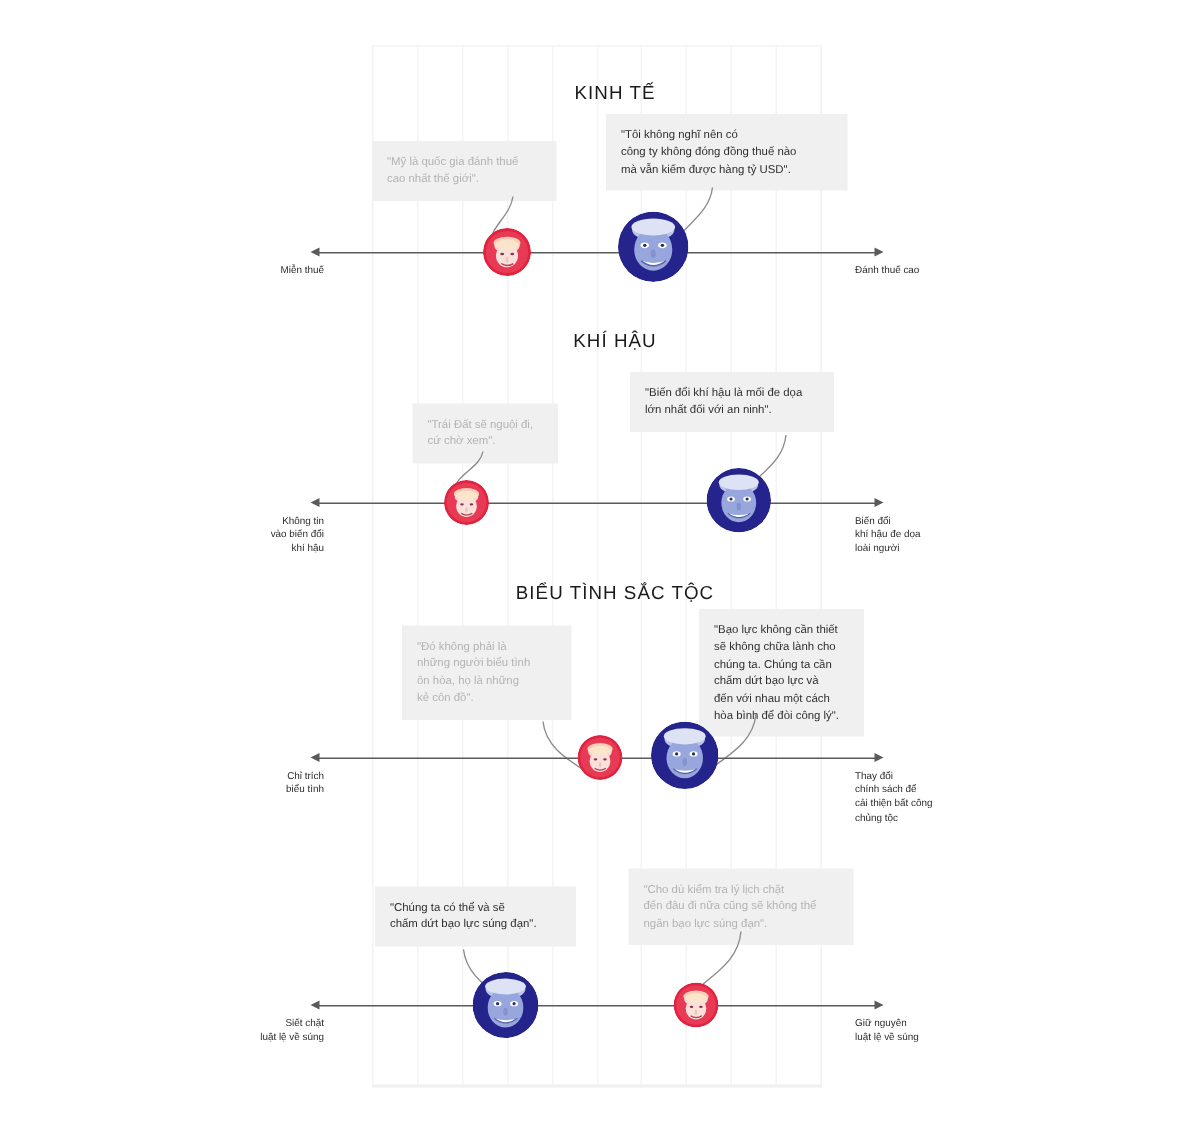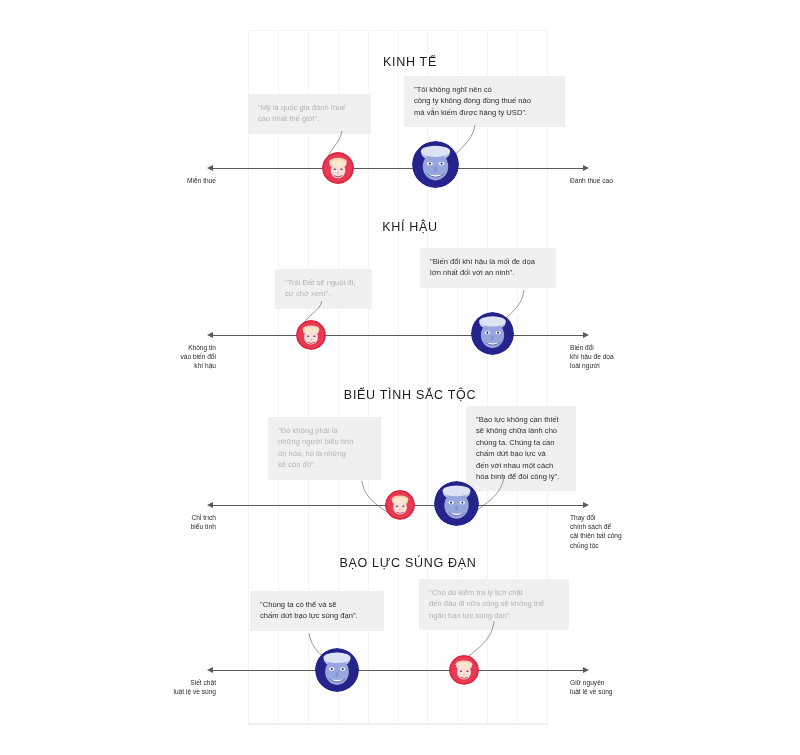--- a/index.html
+++ b/index.html
@@ -285,21 +285,20 @@
         <circle cx="38" cy="48" r="2.4" fill="#2b2b5e"></circle>
         <circle cx="63" cy="48" r="2.4" fill="#2b2b5e"></circle>
         <path d="M33,70 Q50,84 68,70 Q50,76 33,70 Z" fill="#ffffff"></path>
         <path d="M33,70 Q50,84 68,70" stroke="#5a63a8" stroke-width="2" fill="none"></path>
         <ellipse cx="50" cy="60" rx="3.5" ry="6" fill="#7f8ecb" opacity="0.8"></ellipse>
       </svg>
     </div>
   </div>
 
   <div class="section" style="top:570px;height:185px;">
-    <div class="sec-title" style="left:318px;width:180px;top:-14px;">BẠO LỰC SÚNG ĐẠN</div>
 
     <div class="quote dark" style="left:250px;top:21px;width:134px;">"Chúng ta có thể và sẽ
 chấm dứt bạo lực súng đạn".</div>
     <div class="quote faded" style="left:419px;top:9px;width:150px;">"Cho dù kiểm tra lý lịch chặt
 đến đâu đi nữa cũng sẽ không thể
 ngăn bạo lực súng đạn".</div>
 
     <svg class="connector" style="left:303px;top:62px;width:44px;height:42px;">
       <path d="M6,1 C8,18 22,26 34,36"></path>
     </svg>

